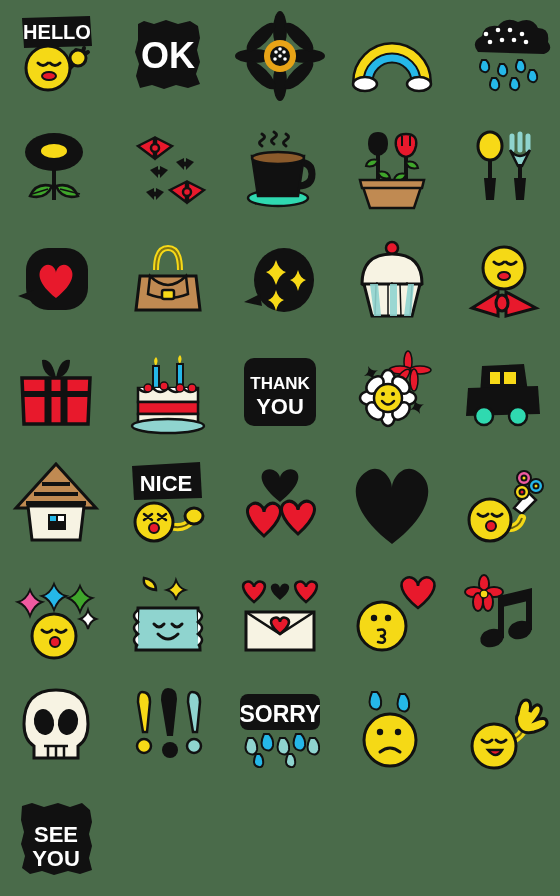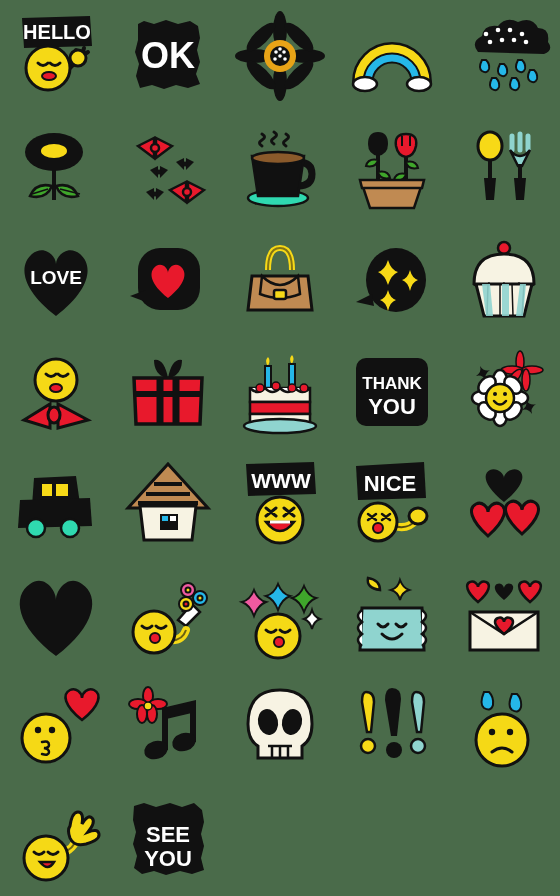--- a/index.html
+++ b/index.html
@@ -195,26 +195,20 @@
       </g>
       <g>
         <path d="M56 16 L56 30 M64 14 L64 30 M72 16 L72 30" stroke="#8fd4cf" stroke-width="5" stroke-linecap="round"></path>
         <path d="M54 30 q10 12 20 0 L66 46 L62 46 Z" fill="#8fd4cf" stroke="#111" stroke-width="2.5"></path>
         <path d="M64 44 L64 60" stroke="#111" stroke-width="4"></path>
         <path d="M58 58 L70 58 L68 80 L60 80 Z" fill="#111"></path>
       </g>
     </svg>
   </div>
 
-  <div class="cell">
-    <svg width="96" height="96" viewBox="0 0 96 96">
-      <path d="M48 84 C14 58 10 34 24 22 C36 12 48 24 48 32 C48 24 60 12 72 22 C86 34 82 58 48 84 Z" fill="#111"></path>
-      <text x="48" y="52" font-family="Liberation Sans, sans-serif" font-size="19" font-weight="bold" fill="#fff" text-anchor="middle">LOVE</text>
-    </svg>
-  </div>
 
   <div class="cell">
     <svg width="96" height="96" viewBox="0 0 96 96">
       <g>
         <rect x="18" y="16" width="62" height="62" rx="22" fill="#111"></rect>
         <path d="M26 58 L10 64 L26 70 Z" fill="#111"></path>
       </g>
       <path d="M48 66 C30 52 28 40 36 34 C42 30 48 36 48 41 C48 36 54 30 60 34 C68 40 66 52 48 66 Z" fill="#e8192c"></path>
     </svg>
   </div>
@@ -367,34 +361,20 @@
       </g>
       <path d="M20 50 L76 50 L72 84 L24 84 Z" fill="#f7f3e3" stroke="#111" stroke-width="3"></path>
       <g>
         <rect x="40" y="58" width="18" height="16" fill="#111"></rect>
         <rect x="42" y="60" width="6" height="5" fill="#25b7e8"></rect>
         <rect x="50" y="60" width="6" height="5" fill="#fff"></rect>
       </g>
     </svg>
   </div>
 
-  <div class="cell">
-    <svg width="96" height="96" viewBox="0 0 96 96">
-      <g>
-        <path d="M14 8 L82 6 L84 38 L16 40 Z" fill="#111"></path>
-        <text x="49" y="32" font-family="Liberation Sans, sans-serif" font-size="21" font-weight="bold" fill="#fff" text-anchor="middle">WWW</text>
-      </g>
-      <g>
-        <circle cx="48" cy="64" r="23" fill="#f5d916" stroke="#111" stroke-width="3"></circle>
-        <path d="M34 52 L44 60 M44 52 L34 60 M52 52 L62 60 M62 52 L52 60" stroke="#111" stroke-width="3" stroke-linecap="round"></path>
-        <path d="M34 66 q14 18 28 0 Z" fill="#e8192c" stroke="#111" stroke-width="2.5"></path>
-        <path d="M38 66 L58 66" stroke="#fff" stroke-width="3"></path>
-      </g>
-    </svg>
-  </div>
 
   <div class="cell">
     <svg width="96" height="96" viewBox="0 0 96 96">
       <g>
         <path d="M12 10 L80 6 L82 42 L14 44 Z" fill="#111"></path>
         <text x="46" y="35" font-family="Liberation Sans, sans-serif" font-size="22" font-weight="bold" fill="#fff" text-anchor="middle">NICE</text>
       </g>
       <g>
         <path d="M50 70 q14 4 22 -6" stroke="#f5d916" stroke-width="8" fill="none" stroke-linecap="round"></path>
         <path d="M50 70 q14 4 22 -6" stroke="#111" stroke-width="2" fill="none" opacity="0.7"></path>
@@ -549,20 +529,37 @@
         <path d="M48 8 q9 0 9 11 L53 56 L47 56 L41 20 q0 -12 7 -12 Z"></path>
         <ellipse cx="50" cy="70" rx="8" ry="8"></ellipse>
       </g>
       <g>
         <path d="M72 12 q8 0 8 10 L77 52 L73 52 L68 22 q0 -10 4 -10 Z" fill="#8fd4cf" stroke="#111" stroke-width="2.5"></path>
         <ellipse cx="74" cy="66" rx="7" ry="7" fill="#8fd4cf" stroke="#111" stroke-width="2.5"></ellipse>
       </g>
     </svg>
   </div>
 
+  <div class="cell">
+    <svg width="96" height="96" viewBox="0 0 96 96">
+      <g>
+        <rect x="8" y="14" width="80" height="36" rx="8" fill="#111"></rect>
+        <text x="48" y="42" font-family="Liberation Sans, sans-serif" font-size="23" font-weight="bold" fill="#fff" text-anchor="middle">SORRY</text>
+      </g>
+      <g stroke="#111" stroke-width="2">
+        <path d="M16 58 q-5 11 0 15 q7 4 9 -3 q1 -7 -4 -12 Z" fill="#8fd4cf"></path>
+        <path d="M32 54 q-5 11 0 15 q7 4 9 -3 q1 -7 -4 -12 Z" fill="#25b7e8"></path>
+        <path d="M48 58 q-5 11 0 15 q7 4 9 -3 q1 -7 -4 -12 Z" fill="#8fd4cf"></path>
+        <path d="M64 54 q-5 11 0 15 q7 4 9 -3 q1 -7 -4 -12 Z" fill="#25b7e8"></path>
+        <path d="M78 58 q-5 11 0 15 q7 4 9 -3 q1 -7 -4 -12 Z" fill="#8fd4cf"></path>
+        <path d="M24 74 q-4 9 0 12 q6 3 7 -2 q1 -6 -3 -10 Z" fill="#25b7e8"></path>
+        <path d="M56 74 q-4 9 0 12 q6 3 7 -2 q1 -6 -3 -10 Z" fill="#8fd4cf"></path>
+      </g>
+    </svg>
+  </div>
 
   <div class="cell">
     <svg width="96" height="96" viewBox="0 0 96 96">
       <g stroke="#111" stroke-width="2">
         <path d="M28 12 q-5 12 0 16 q7 4 9 -3 q1 -8 -4 -13 Z" fill="#25b7e8"></path>
         <path d="M56 14 q-5 12 0 16 q7 4 9 -3 q1 -8 -4 -13 Z" fill="#25b7e8"></path>
       </g>
       <g>
         <circle cx="46" cy="60" r="26" fill="#f5d916" stroke="#111" stroke-width="3"></circle>
         <circle cx="36" cy="52" r="3.2" fill="#111"></circle>

